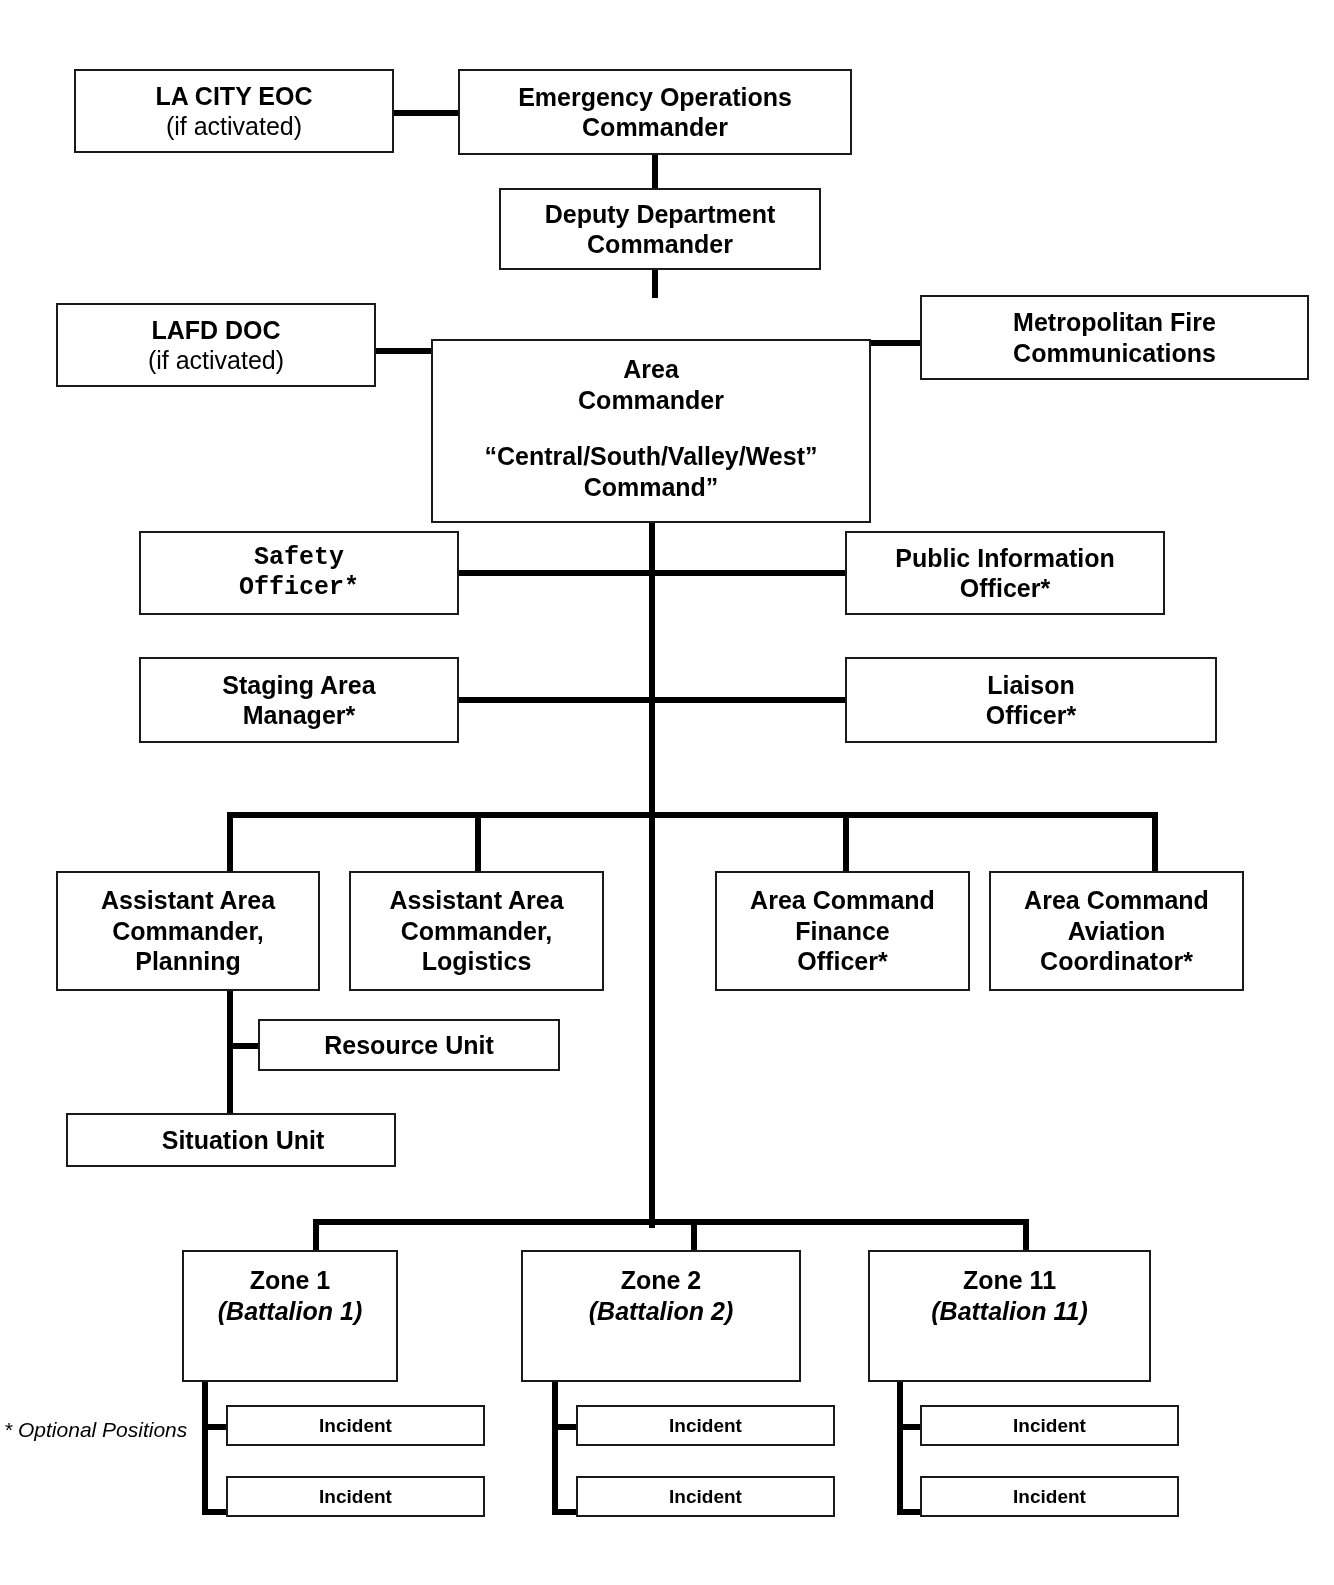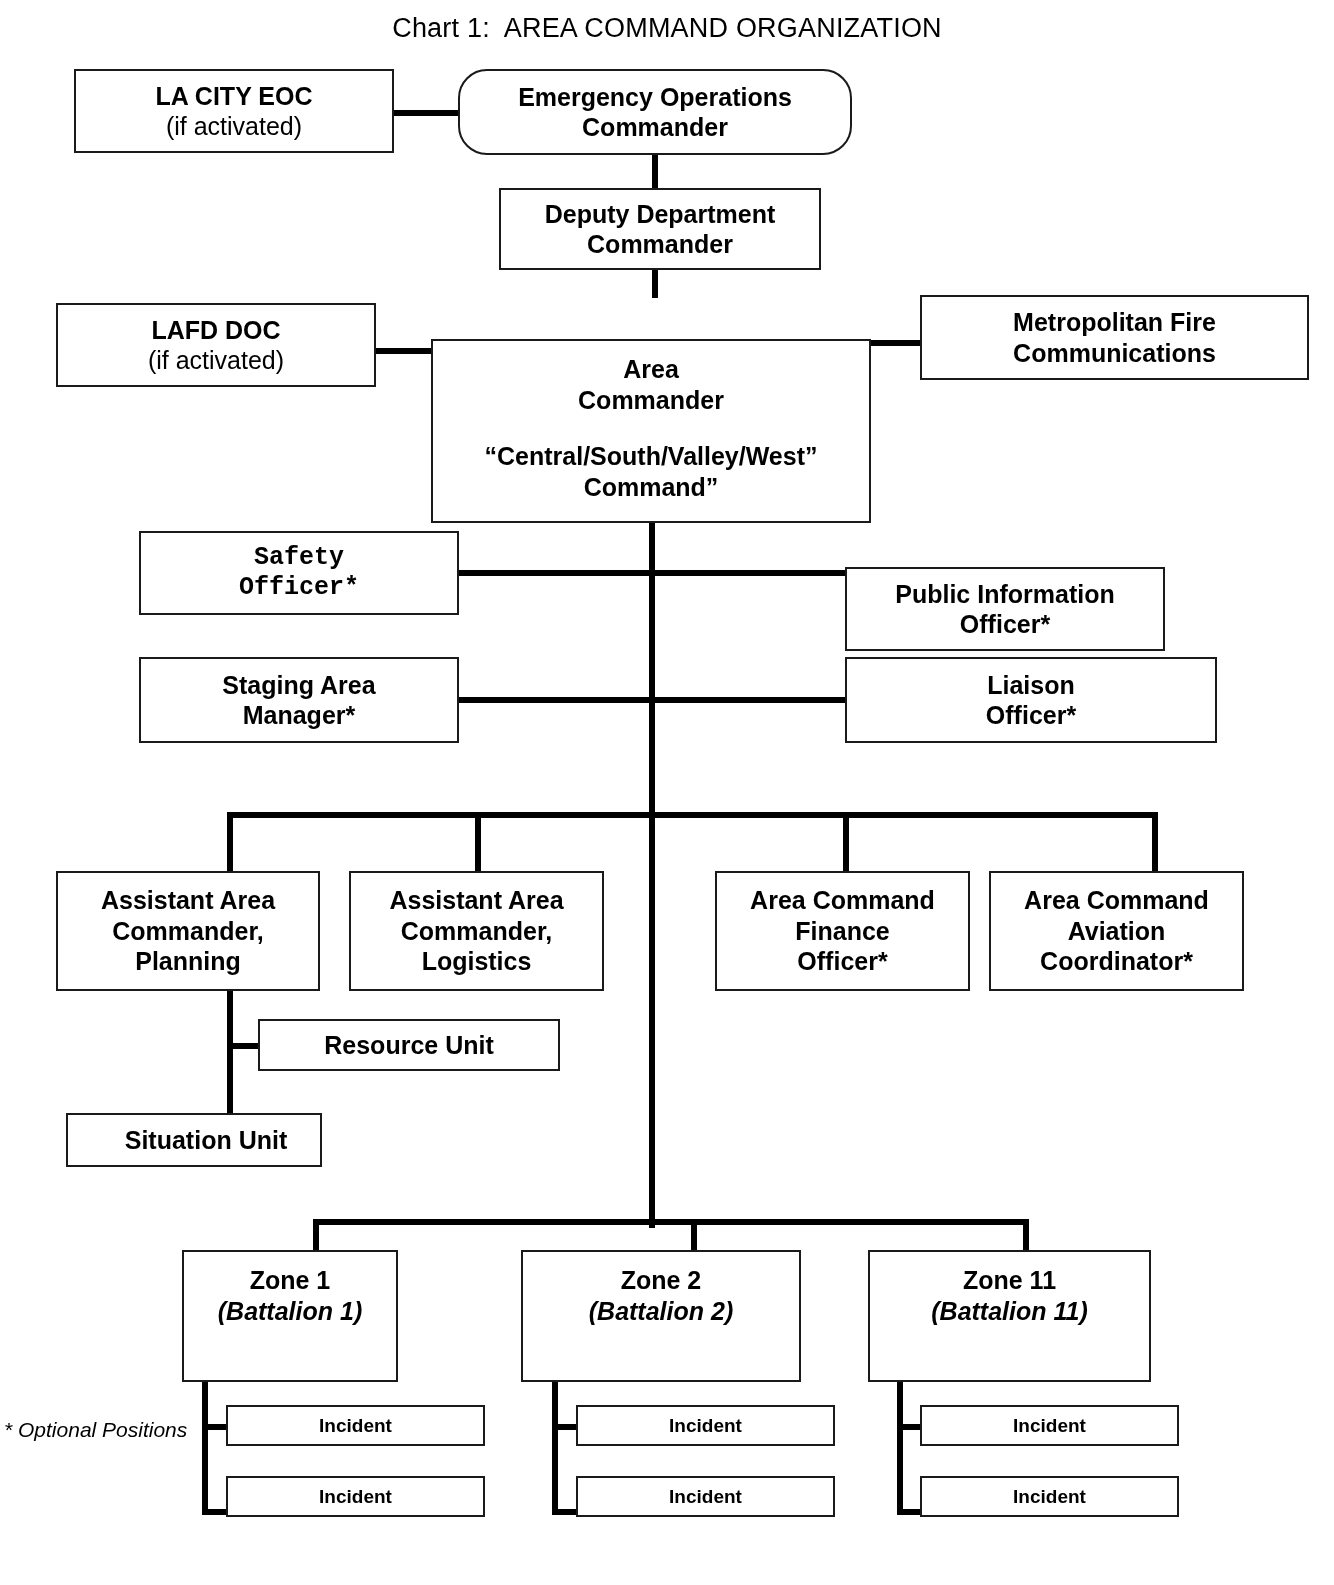--- a/index.html
+++ b/index.html
@@ -70,21 +70,20 @@
     font-weight: 400;
     white-space: pre;
     z-index: 4;
   }
 </style>
 </head>
 <body>
 
 <div id="canvas">
 
-  <div class="chart-title">Chart 1:  AREA COMMAND ORGANIZATION</div>
 
   <div class="ln-h" style="left:392px; top:110px; width:72px;"></div>
 
   <div class="ln-v" style="left:652px; top:155px; height:36px;"></div>
 
   <div class="ln-v" style="left:652px; top:268px; height:30px;"></div>
 
   <div class="ln-h" style="left:374px; top:348px; width:62px;"></div>
 
   <div class="ln-h" style="left:866px; top:340px; width:58px;"></div>
@@ -121,21 +120,21 @@
 
   <div class="ln-v" style="left:897px; top:1381px; height:134px;"></div>
   <div class="ln-h" style="left:897px; top:1424px; width:30px;"></div>
   <div class="ln-h" style="left:897px; top:1509px; width:30px;"></div>
 
   <div class="node" style="left:74px; top:69px; width:320px; height:84px;">
     <span class="ln">LA CITY EOC</span>
     <span class="ln reg">(if activated)</span>
   </div>
 
-  <div class="node" style="left:458px; top:69px; width:394px; height:86px;border-radius:29px;">
+  <div class="node" style="left:458px; top:69px; width:394px; height:86px;">
     <span class="ln">Emergency Operations</span>
     <span class="ln">Commander</span>
   </div>
 
   <div class="node" style="left:499px; top:188px; width:322px; height:82px;">
     <span class="ln">Deputy Department</span>
     <span class="ln">Commander</span>
   </div>
 
   <div class="node" style="left:56px; top:303px; width:320px; height:84px;">
@@ -154,21 +153,21 @@
   <div class="node" style="left:920px; top:295px; width:389px; height:85px;">
     <span class="ln">Metropolitan Fire</span>
     <span class="ln">Communications</span>
   </div>
 
   <div class="node" style="left:139px; top:531px; width:320px; height:84px;font-family:Liberation Mono, monospace;">
     <span class="ln">Safety</span>
     <span class="ln">Officer*</span>
   </div>
 
-  <div class="node" style="left:845px; top:531px; width:320px; height:84px;margin-top:36px;">
+  <div class="node" style="left:845px; top:531px; width:320px; height:84px;">
     <span class="ln">Public Information</span>
     <span class="ln">Officer*</span>
   </div>
 
   <div class="node" style="left:139px; top:657px; width:320px; height:86px;">
     <span class="ln">Staging Area</span>
     <span class="ln">Manager*</span>
   </div>
 
   <div class="node" style="left:845px; top:657px; width:372px; height:86px;">
@@ -197,21 +196,21 @@
   <div class="node" style="left:989px; top:871px; width:255px; height:120px;">
     <span class="ln">Area Command</span>
     <span class="ln">Aviation</span>
     <span class="ln">Coordinator*</span>
   </div>
 
   <div class="node" style="left:258px; top:1019px; width:302px; height:52px;">
     <span class="ln">Resource Unit</span>
   </div>
 
-  <div class="node" style="left:66px; top:1113px; width:256px; height:54px;padding-left:24px;">
+  <div class="node" style="left:66px; top:1113px; width:330px; height:54px;padding-left:24px;">
     <span class="ln">Situation Unit</span>
   </div>
 
   <div class="node topalign" style="left:182px; top:1250px; width:216px; height:132px;">
     <span class="ln">Zone 1</span>
     <span class="ln ital">(Battalion 1)</span>
   </div>
 
   <div class="node topalign" style="left:521px; top:1250px; width:280px; height:132px;">
     <span class="ln">Zone 2</span>

